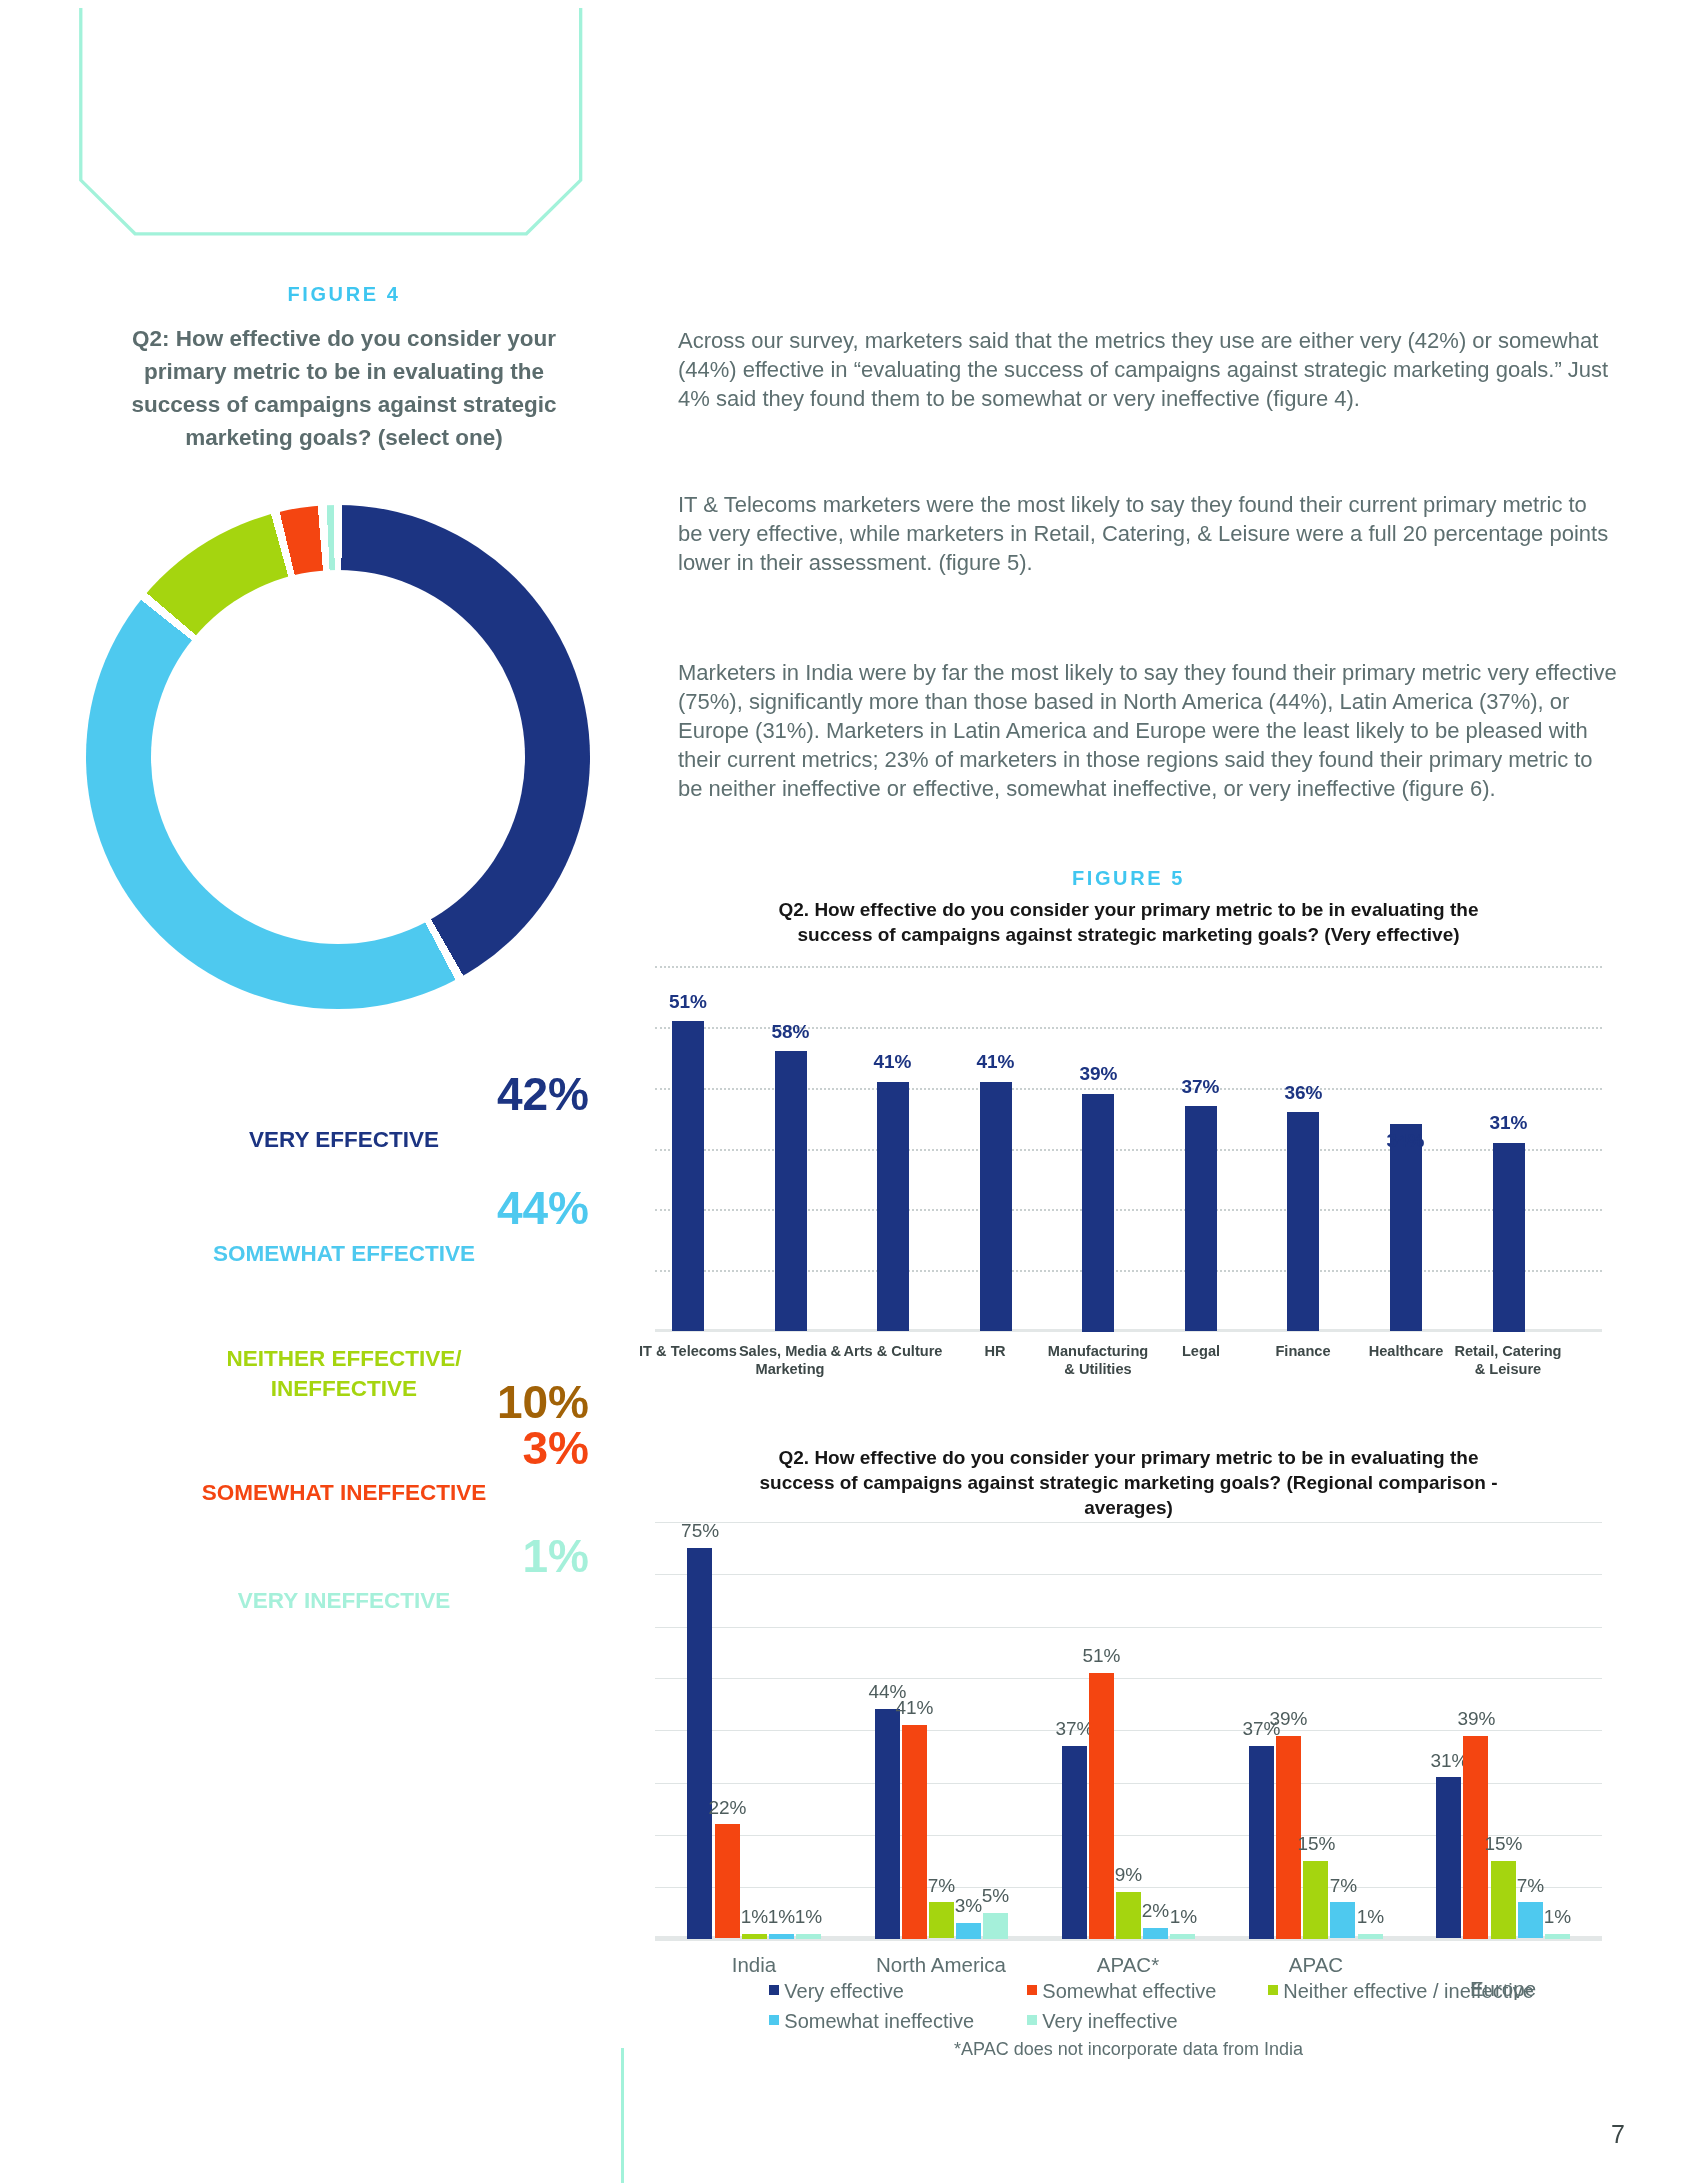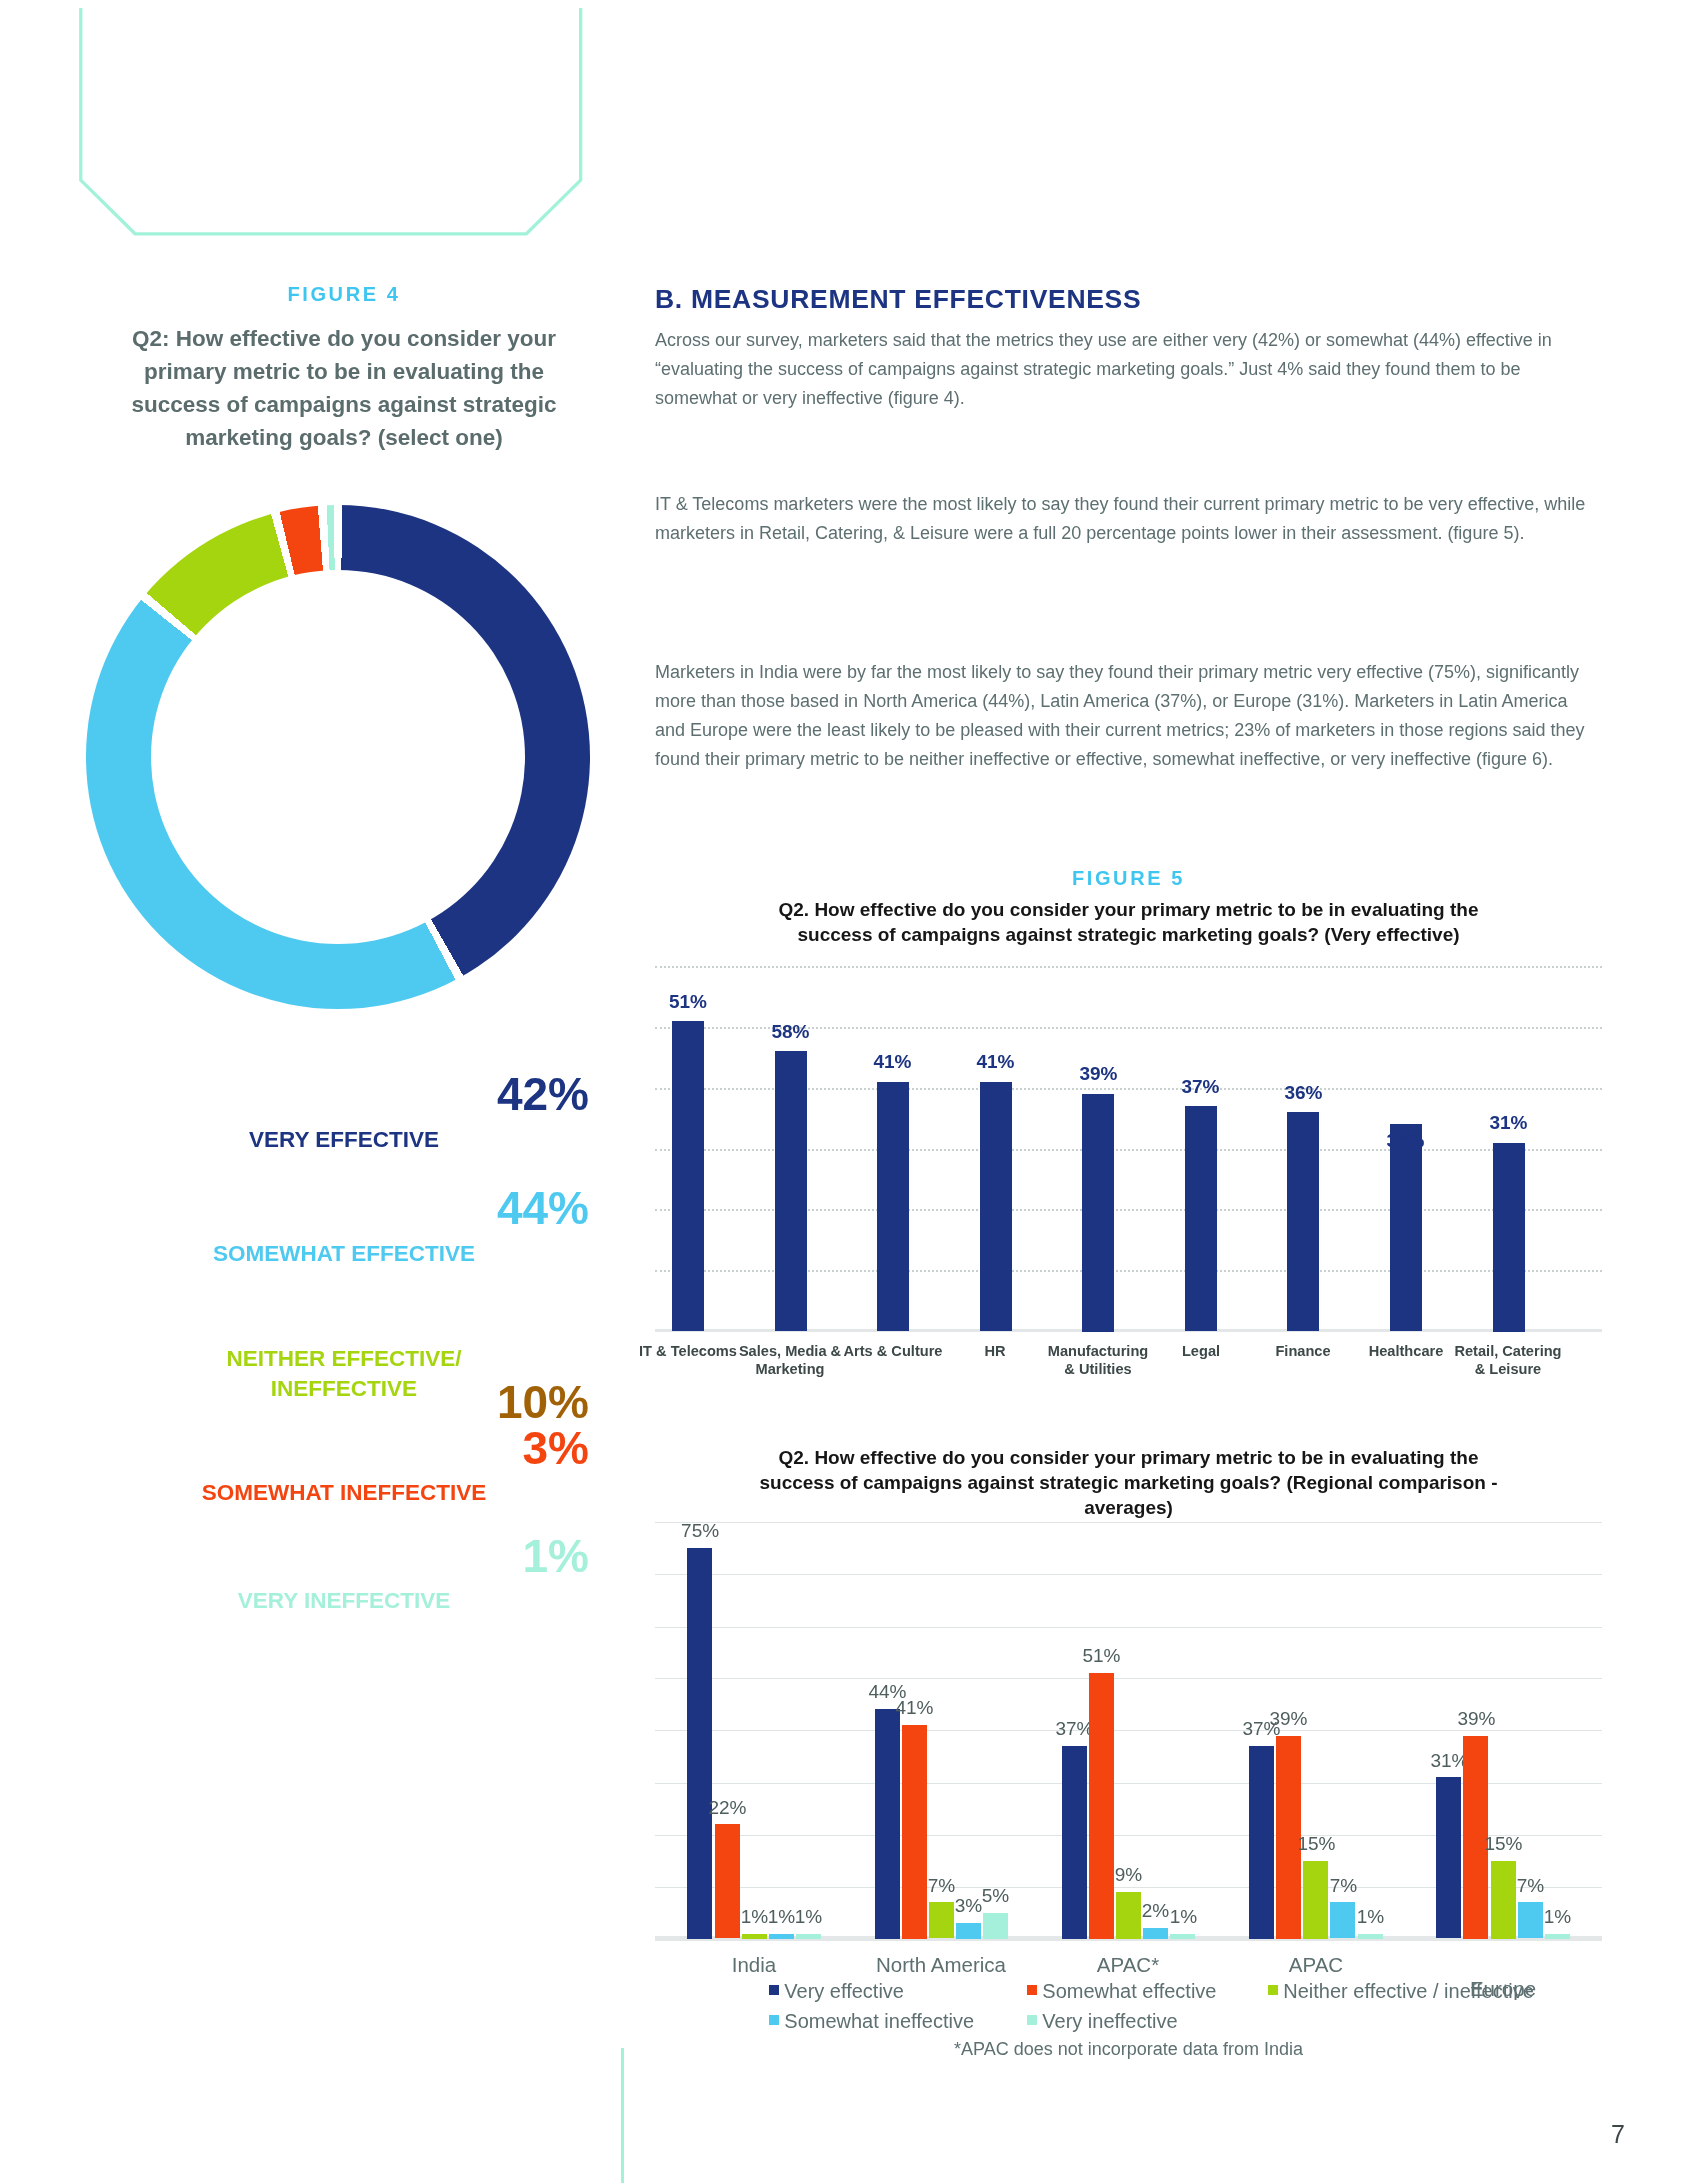--- a/index.html
+++ b/index.html
@@ -14,21 +14,21 @@
   .fig4-question{position:absolute;left:99px;top:322px;width:490px;text-align:center;
                  font-weight:bold;font-size:22.5px;line-height:33px;color:#5b6c6d;}
   .donut{position:absolute;left:86px;top:505px;width:504px;height:504px;border-radius:50%;}
   .donut-hole{position:absolute;left:65px;top:65px;width:374px;height:374px;border-radius:50%;background:#ffffff;}
   .stat-value{position:absolute;width:490px;text-align:right;font-weight:bold;font-size:46px;line-height:49px;}
   .stat-label{position:absolute;width:490px;left:0;text-align:center;font-weight:bold;font-size:22.5px;line-height:30px;}
   .stats-wrap{position:absolute;left:99px;top:0;width:490px;height:0;}
   
   .section-heading{position:absolute;left:655px;top:284px;width:953px;
                    font-weight:bold;font-size:26.5px;color:#1c3482;letter-spacing:0.7px;}
-  .para{position:absolute;left:655px;width:939px;font-size:18px;line-height:29px;color:#5d6f70;}
+  .para{position:absolute;left:678px;width:939px;font-size:22px;line-height:29px;color:#5d6f70;}
   .p1{top:326px;} .p2{top:490px;} .p3{top:658px;}
   .fig5-label{left:655px;top:867px;width:947px;}
   .fig5-title{position:absolute;left:758px;top:897px;width:741px;text-align:center;
               font-weight:bold;font-size:19px;line-height:25px;color:#161616;}
   .fig6-label{left:655px;top:1413px;width:947px;}
   .fig6-title{position:absolute;left:745px;top:1445px;width:767px;text-align:center;
               font-weight:bold;font-size:19px;line-height:25px;color:#161616;}
   
   .chart{position:absolute;left:655px;width:947px;}
   #chart5{top:966px;height:365px;}
@@ -74,21 +74,20 @@
       <div class="stat-value" style="top: 1184px; color: rgb(78, 201, 239);">44%</div>
       <div class="stat-label" style="top: 1239px; color: rgb(78, 201, 239); left: 60px; width: 370px;">SOMEWHAT EFFECTIVE</div>
       <div class="stat-value" style="top: 1340px; color: #a16207; margin-top: 38px;">10%</div>
       <div class="stat-label" style="top: 1344px; color: rgb(165, 213, 15); left: 60px; width: 370px;">NEITHER EFFECTIVE/ INEFFECTIVE</div>
       <div class="stat-value" style="top: 1424px; color: rgb(244, 69, 17);">3%</div>
       <div class="stat-label" style="top: 1478px; color: rgb(244, 69, 17); left: 60px; width: 370px;">SOMEWHAT INEFFECTIVE</div>
       <div class="stat-value" style="top: 1532px; color: rgb(165, 240, 218);">1%</div>
       <div class="stat-label" style="top: 1586px; color: rgb(165, 240, 218); left: 60px; width: 370px;">VERY INEFFECTIVE</div>
     </div>
 
-  <div class="section-heading">B. MEASUREMENT EFFECTIVENESS</div>
   <div class="para p1">Across our survey, marketers said that the metrics they use are either very (42%) or somewhat (44%) effective in “evaluating the success of campaigns against strategic marketing goals.” Just 4% said they found them to be somewhat or very ineffective (figure 4).</div>
   <div class="para p2">IT &amp; Telecoms marketers were the most likely to say they found their current primary metric to be very effective, while marketers in Retail, Catering, &amp; Leisure were a full 20 percentage points lower in their assessment. (figure 5).</div>
   <div class="para p3">Marketers in India were by far the most likely to say they found their primary metric very effective (75%), significantly more than those based in North America (44%), Latin America (37%), or Europe (31%). Marketers in Latin America and Europe were the least likely to be pleased with their current metrics; 23% of marketers in those regions said they found their primary metric to be neither ineffective or effective, somewhat ineffective, or very ineffective (figure 6).</div>
 
   <div class="fig-label fig5-label">FIGURE 5</div>
   <div class="fig5-title">Q2. How effective do you consider your primary metric to be in evaluating the success of campaigns against strategic marketing goals?  (Very effective)</div>
   <div class="chart" id="chart5">
       <div class="grid5" style="top: 0px;"></div>
       <div class="grid5" style="top: 61px;"></div>
       <div class="grid5" style="top: 122px;"></div>

